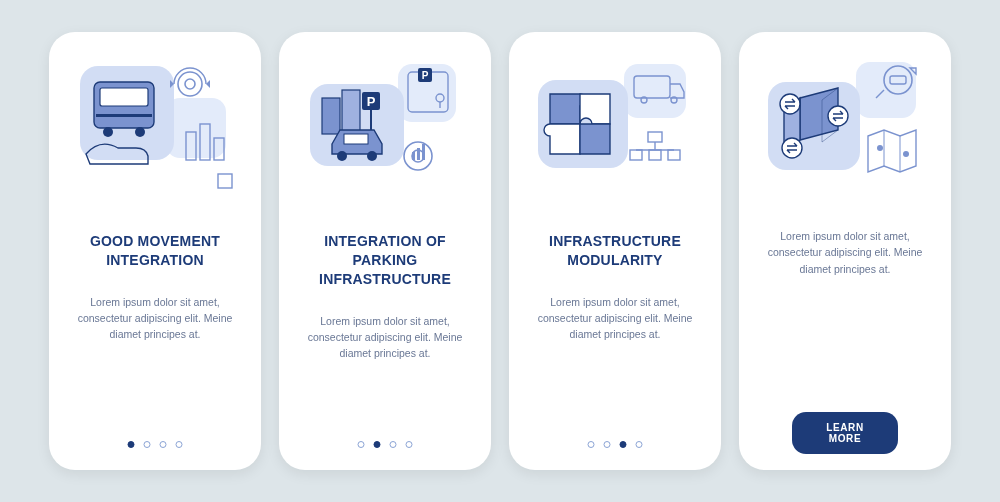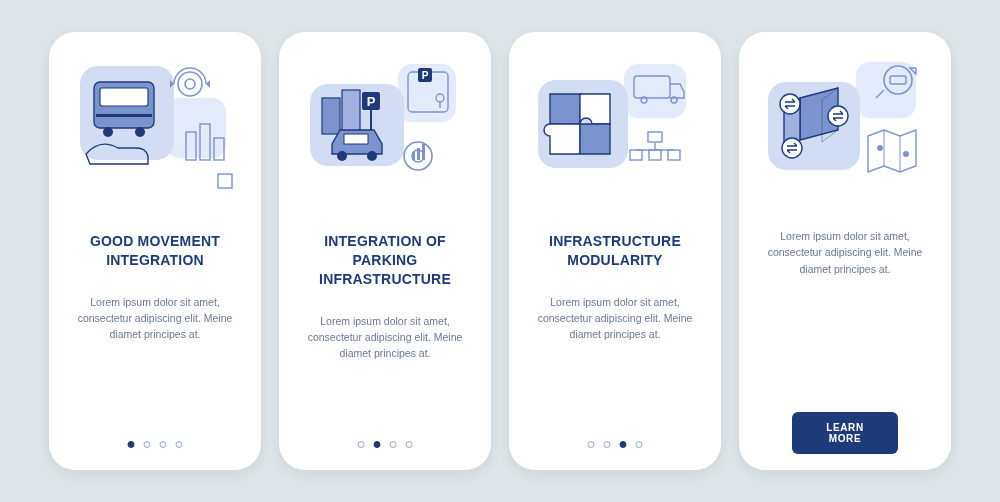--- a/index.html
+++ b/index.html
@@ -77,21 +77,21 @@
   position: absolute;
   bottom: 16px;
   left: 50%;
   transform: translateX(-50%);
   background: #1d3b78;
   color: #ffffff;
   font-size: 10px;
   font-weight: 700;
   letter-spacing: 0.6px;
   border: none;
-  border-radius: 6px;
+  border-radius: 14px;
   padding: 10px 28px;
   cursor: pointer;
   text-transform: uppercase;
 }
 </style>
 </head>
 <body>
 
 <div class="stage">
 

